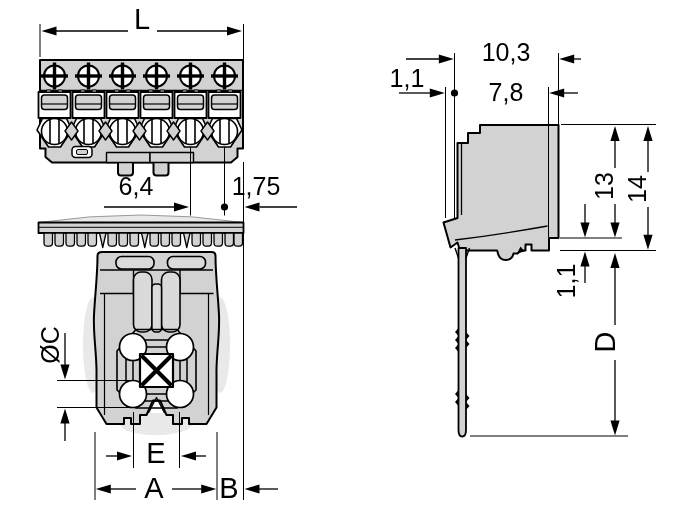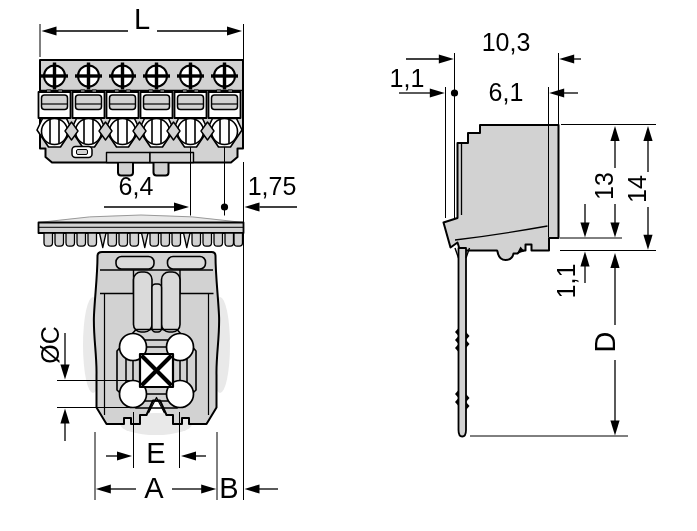--- a/index.html
+++ b/index.html
@@ -254,28 +254,28 @@
       <use href="#arrow" transform="translate(615,435.5) rotate(90)"></use>
     </g>
 
     <circle cx="224.5" cy="207" r="3.6" fill="#000" stroke="none"></circle>
     <circle cx="454.5" cy="93" r="3.6" fill="#000" stroke="none"></circle>
   </g>
 </svg>
 
   <div class="dim-label big" style="left:142px;top:19px">L</div>
   <div class="dim-label" style="left:136px;top:186px">6,4</div>
-  <div class="dim-label" style="left:272px;top:186px">1,75</div>
+  <div class="dim-label" style="left:256px;top:186px">1,75</div>
 
   <div class="dim-label rot" style="left:50px;top:345px">ØC</div>
   <div class="dim-label big" style="left:156px;top:453px">E</div>
   <div class="dim-label big" style="left:154px;top:488px">A</div>
   <div class="dim-label big" style="left:229px;top:488px">B</div>
 
   <div class="dim-label" style="left:407px;top:78px">1,1</div>
-  <div class="dim-label" style="left:506px;top:42px">10,3</div>
-  <div class="dim-label" style="left:506px;top:92px">6,1</div>
+  <div class="dim-label" style="left:506px;top:52px">10,3</div>
+  <div class="dim-label" style="left:506px;top:92px">7,8</div>
   <div class="dim-label rot" style="left:604px;top:186px">13</div>
   <div class="dim-label rot" style="left:637px;top:189px">14</div>
   <div class="dim-label rot" style="left:566px;top:281px">1,1</div>
   <div class="dim-label big rot" style="left:605px;top:342px">D</div>
 
 </div>
 
 </body></html>

